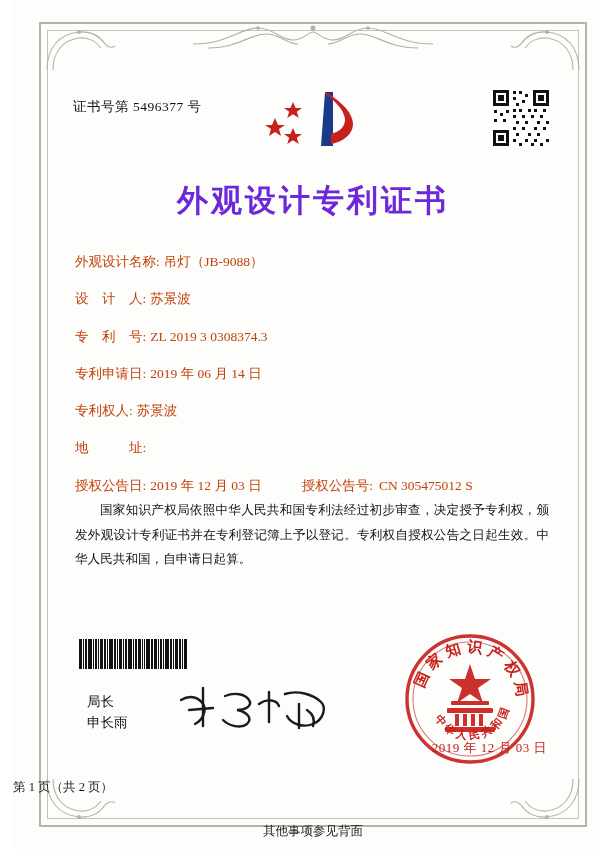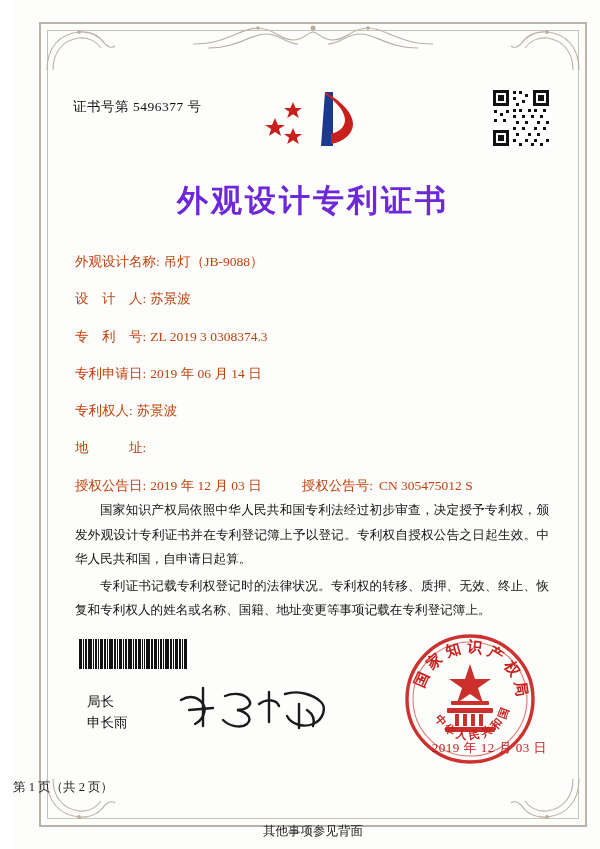--- a/index.html
+++ b/index.html
@@ -372,21 +372,20 @@
     <div class="field-row split">
       <span class="field-label">授权公告日:</span>
       <span class="field-value">2019 年 12 月 03 日</span>
       <span class="field-label2">授权公告号:</span>
       <span class="field-value2">CN 305475012 S</span>
     </div>
   </div>
 
   <div class="paragraphs">
     <p>国家知识产权局依照中华人民共和国专利法经过初步审查，决定授予专利权，颁发外观设计专利证书并在专利登记簿上予以登记。专利权自授权公告之日起生效。中华人民共和国，自申请日起算。</p>
-    <p>专利证书记载专利权登记时的法律状况。专利权的转移、质押、无效、终止、恢复和专利权人的姓名或名称、国籍、地址变更等事项记载在专利登记簿上。</p>
   </div>
 
   <div class="barcode">
     <i style="width:3px"></i>
       <i style="width:1px"></i>
       <i style="width:2px"></i>
       <i style="width:4px"></i>
     <i style="width:1px"></i>
       <i style="width:2px"></i>
       <i style="width:1px"></i>

